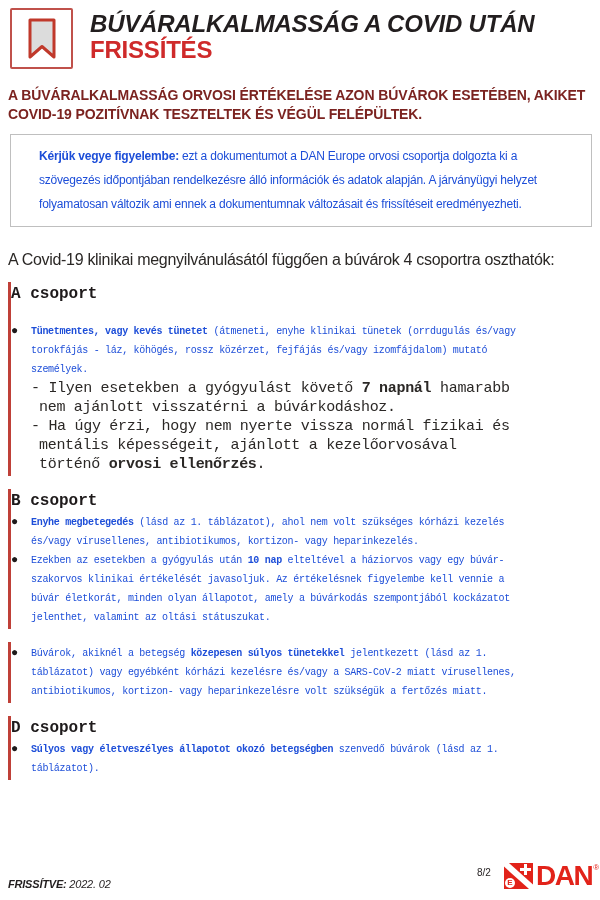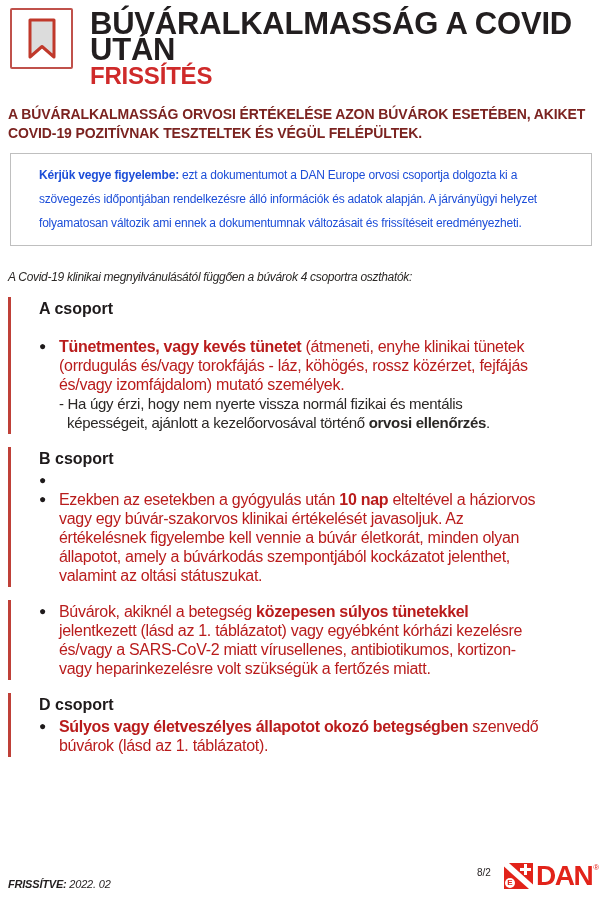--- a/index.html
+++ b/index.html
@@ -4,37 +4,37 @@
 <style>
   * { margin:0; padding:0; box-sizing:border-box; }
   html,body { background:#fff; }
   body { width:600px; font-family:"Liberation Sans", sans-serif; color:#262220; }
   .page { position:relative; width:600px; height:900px; background:#fff; overflow:hidden; }
 
   header { display:flex; align-items:flex-start; padding:8px 10px 0 10px; }
   .icon-box { width:63px; height:61px; border:2px solid #c0514b; border-radius:2px;
               display:flex; align-items:center; justify-content:center; flex:none; background:#fff; }
   .titles { margin-left:17px; padding-top:3px; }
-  h1 { font-size:31px; line-height:26px; font-weight:bold; color:var(--c-title-black,#221e1f); letter-spacing:-0.2px; }
+  h1 { font-size:24px; line-height:26px; font-weight:bold; color:var(--c-title-black,#221e1f); letter-spacing:-0.2px;font-style:italic; }
   h2 { font-size:24px; line-height:25px; font-weight:bold; color:var(--c-accent-red,#cf2a2a); letter-spacing:-0.2px; }
 
   .subtitle { margin:17px 10px 0 8px; max-width:580px; font-weight:bold; font-size:14px;
               line-height:18.5px; color:var(--c-subtitle-dark-red,#7b2320); letter-spacing:-0.1px; }
 
   .notebox { margin:11px 8px 0 10px; border:1px solid var(--c-note-border-gray,#bfbfbf); padding:9px 16px 10px 28px; }
   .notebox p { font-size:12px; line-height:24px; letter-spacing:-0.2px; color:#1d4ed8; }
 
-  .intro { margin:24px 10px 0 8px; font-size:12px; letter-spacing:-0.3px; color:#2b2826;font-style:italic; }
+  .intro { margin:24px 10px 0 8px; font-size:16px; letter-spacing:-0.3px; color:#2b2826; }
 
-  .group { margin:13px 0 0 8px; border-left:3px solid var(--c-section-line-red,#bf4038); padding:2px 0 2px 28px; }
+  .group { margin:13px 0 0 8px; border-left:3px solid var(--c-section-line-red,#bf4038); padding:2px 0 2px 0;font-family:Liberation Mono, monospace; }
   .group h3 { font-size:16px; line-height:20px; margin-bottom:2px; color:#1e1a1b; }
   .group.first h3 { margin-bottom:18px; }
   .item { display:flex; }
   .marker { width:20px; flex:none; font-size:12px; line-height:19px; color:#1e1a1b; }
-  .itext { width:490px; font-size:16px; line-height:19px; letter-spacing:-0.3px; color:#b91c1c; }
+  .itext { width:490px; font-size:10px; line-height:19px; letter-spacing:-0.3px; color:#1d4ed8; }
   .dash { margin-left:20px; width:482px; font-size:15px; line-height:19px; letter-spacing:-0.3px;
           color:#2b2826; padding-left:8px; text-indent:-8px; }
   .rb { font-weight:bold; }
 
   footer { position:absolute; left:0; right:0; bottom:0; height:50px; }
   .updated { position:absolute; left:8px; bottom:10px; font-size:11px; letter-spacing:-0.2px; color:#221e1f;font-style:italic; }
   .pageno { position:absolute; left:477px; bottom:22px; font-size:10px; color:#221e1f; }
   .logo { position:absolute; left:504px; bottom:11px; display:flex; align-items:flex-start; }
   .flag { position:relative; width:29px; height:26px; background:var(--c-dan-logo-red,#e2231a); overflow:hidden; flex:none; }
   .stripe { position:absolute; left:50%; top:50%; width:48px; height:6px; background:#fff;
@@ -72,27 +72,29 @@
   </div>
 
   <p class="intro">A Covid-19 klinikai megnyilvánulásától függően a búvárok 4 csoportra oszthatók:</p>
 
   <section class="group first">
     <h3>A csoport</h3>
     <div class="item">
       <span class="marker">●</span>
       <p class="itext"><span class="rb">Tünetmentes, vagy kevés tünetet</span><span> (átmeneti, enyhe klinikai tünetek (orrdugulás és/vagy torokfájás - láz, köhögés, rossz közérzet, fejfájás és/vagy izomfájdalom) mutató személyek.</span></p>
     </div>
+    <p class="dash"><span>- Ilyen esetekben a gyógyulást követő </span><span class="rb">7 napnál</span><span> hamarabb nem ajánlott visszatérni a búvárkodáshoz.</span></p>
     <p class="dash"><span>- Ha úgy érzi, hogy nem nyerte vissza normál fizikai és mentális képességeit, ajánlott a kezelőorvosával történő </span><span class="rb">orvosi ellenőrzés</span><span>.</span></p>
   </section>
 
   <section class="group">
     <h3>B csoport</h3>
     <div class="item">
       <span class="marker">●</span>
+      <p class="itext"><span class="rb">Enyhe megbetegedés</span><span> (lásd az 1. táblázatot), ahol nem volt szükséges kórházi kezelés és/vagy vírusellenes, antibiotikumos, kortizon- vagy heparinkezelés.</span></p>
     </div>
     <div class="item">
       <span class="marker">●</span>
       <p class="itext"><span>Ezekben az esetekben a gyógyulás után </span><span class="rb">10 nap</span><span> elteltével a háziorvos vagy egy búvár-szakorvos klinikai értékelését javasoljuk. Az értékelésnek figyelembe kell vennie a búvár életkorát, minden olyan állapotot, amely a búvárkodás szempontjából kockázatot jelenthet, valamint az oltási státuszukat.</span></p>
     </div>
   </section>
 
   <section class="group">
     <div class="item">
       <span class="marker">●</span>

